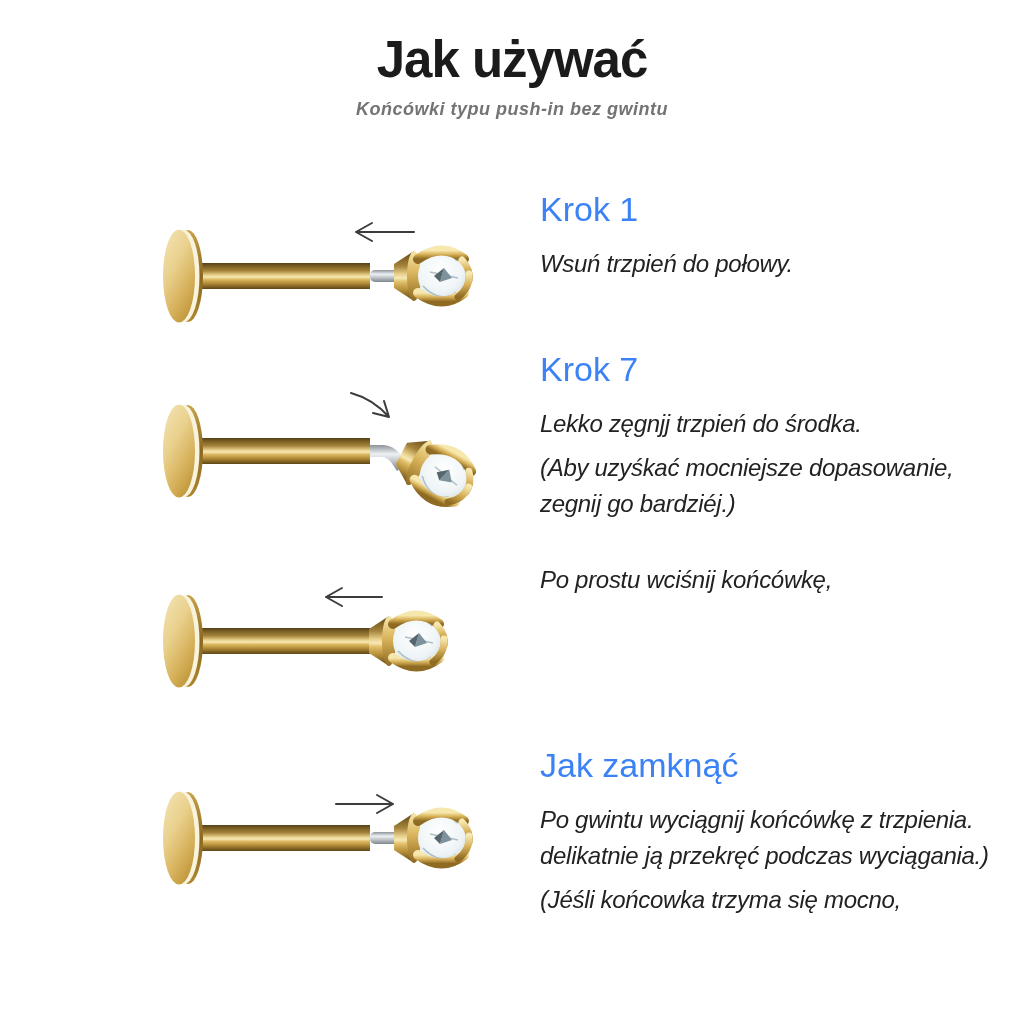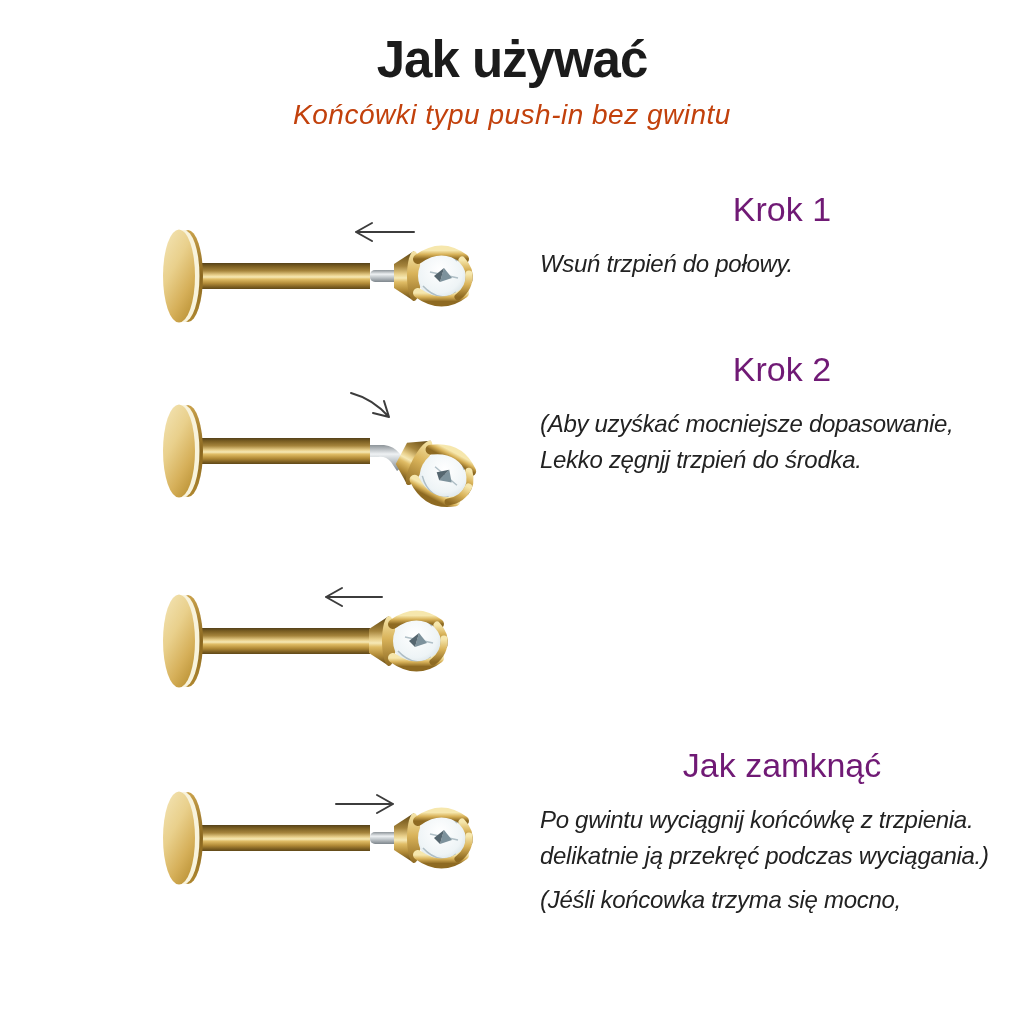--- a/index.html
+++ b/index.html
@@ -7,25 +7,25 @@
     position:relative;width:1024px;height:1024px;margin:6px auto;
     background:#ffffff;overflow:hidden;
     font-family:"Liberation Sans","DejaVu Sans",sans-serif;color:#1d1d1d;
   }
   .title{
     position:absolute;top:24px;left:0;width:100%;text-align:center;
     font-size:51px;font-weight:700;letter-spacing:-1px;color:#1b1b1b;
   }
   .subtitle{
     position:absolute;top:93px;left:0;width:100%;text-align:center;
-    font-size:28px;font-style:italic;font-weight:400;letter-spacing:.5px;color:#c2410c;
+    font-size:18px;font-style:italic;font-weight:700;letter-spacing:.5px;color:#737373;
   }
   .fig{position:absolute;left:148px;width:332px;height:150px;}
   .txt{position:absolute;left:540px;width:484px;white-space:nowrap;}
-  .h{font-size:34px;font-weight:400;line-height:42px;margin:0 0 16px 0;color:#701a75;text-align:center;}
+  .h{font-size:34px;font-weight:400;line-height:42px;margin:0 0 16px 0;color:#3b82f6;}
   .l{font-size:24px;line-height:36px;letter-spacing:-.3px;color:#222222;font-style:italic;}
   .pgap{margin-top:8px;}
   svg{display:block;}
 </style>
 </head>
 <body>
 
 <div class="canvas">
 
   <svg width="0" height="0" aria-hidden="true">
@@ -120,38 +120,40 @@
         <path d="M222,64 L236,64 Q246,65 252,73 L259,82 L249,90 L243,81 Q238,75 230,76 L222,76 Z" fill="url(#pinG)"></path>
         <use href="#gemHead" transform="translate(294,94) rotate(28)"></use>
       </g>
       <g stroke="#3c3c3c" stroke-width="2" fill="none" stroke-linecap="round">
         <path d="M203,12 Q225,18 241,36 M241,36 L236,20 M241,36 L225,32"></path>
       </g>
     </svg>
   </div>
 
   <div class="txt" style="top:342px">
-    <div class="h">Krok 2</div>
+    <div class="h">Krok 7</div>
+    <div class="l">Lekko zęgnjj trzpień do środka.</div>
     <div class="l pgap">(Aby uzyśkać mocniejsze dopasowanie,</div>
-    <div class="l">Lekko zęgnjj trzpień do środka.</div>
+    <div class="l">zegnij go bardziéj.)</div>
   </div>
 
   <div class="fig" style="top:565px">
     <svg viewBox="0 0 332 150" width="332" height="150">
       <g>
         <use href="#discPost"></use>
         <use href="#gemHead" transform="translate(267,70)"></use>
       </g>
       <g stroke="#3c3c3c" stroke-width="2" fill="none" stroke-linecap="round">
         <path d="M234,26 L178,26 M178,26 L194,17 M178,26 L194,35"></path>
       </g>
     </svg>
   </div>
 
   <div class="txt" style="top:556px">
+    <div class="l">Po prostu wciśnij końcówkę,</div>
   </div>
 
   <div class="fig" style="top:762px">
     <svg viewBox="0 0 332 150" width="332" height="150">
       <g>
         <use href="#discPost"></use>
         <rect x="222" y="64" width="32" height="12" rx="5" fill="url(#pinG)"></rect>
         <use href="#gemHead" transform="translate(292,70)"></use>
       </g>
       <g stroke="#3c3c3c" stroke-width="2" fill="none" stroke-linecap="round">

